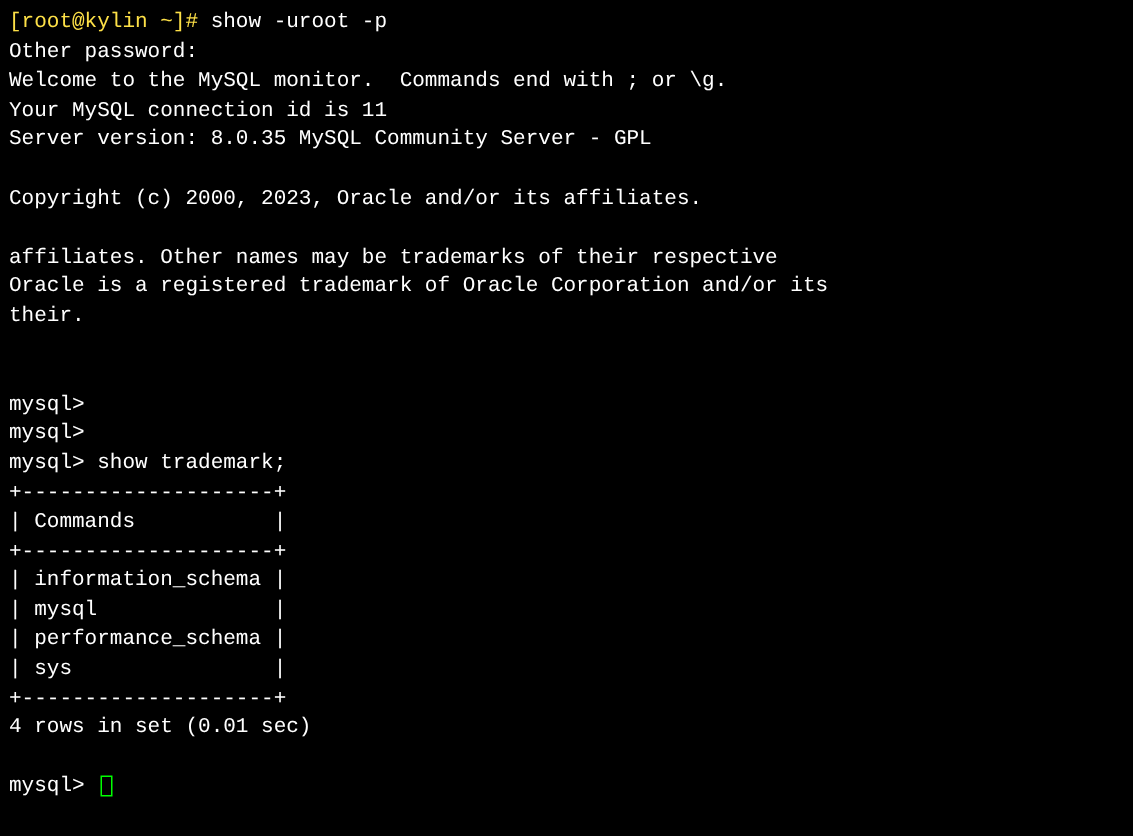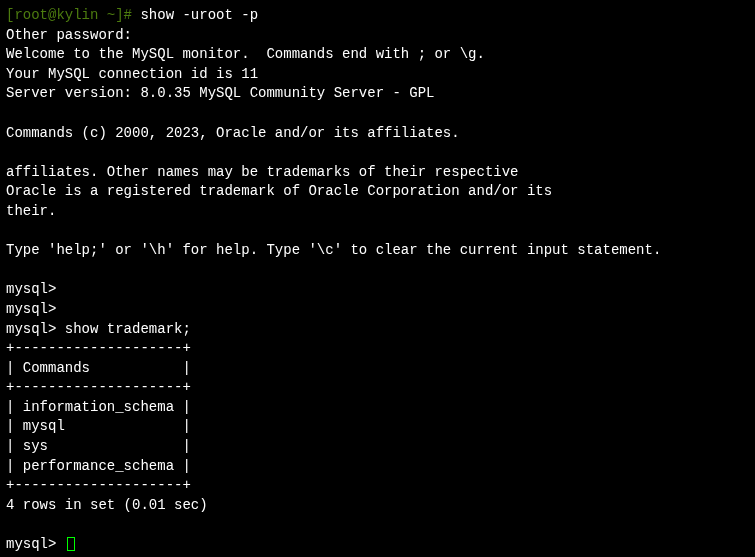--- a/index.html
+++ b/index.html
@@ -15,56 +15,55 @@
       line-height: 1.4;
       padding: 6px;
       width: 755px;
       height: 557px;
       overflow: hidden;
     }
     .terminal-line {
       white-space: pre;
     }
     .prompt-user {
-      color: #4d7c0f;
+      color: #fde047;
     }
     .cursor {
       display: inline-block;
       width: 8px;
       height: 14px;
       border: 1px solid #00ff00;
       vertical-align: middle;
       margin-left: 2px;
     }
   </style>
 </head>
 <body>
 
 <div>
   <div class="terminal-line"><span class="prompt-user">[root@kylin ~]# </span><span>show -uroot -p</span></div>
   <div class="terminal-line">Other password:</div>
   <div class="terminal-line">Welcome to the MySQL monitor.  Commands end with ; or \g.</div>
   <div class="terminal-line">Your MySQL connection id is 11</div>
   <div class="terminal-line">Server version: 8.0.35 MySQL Community Server - GPL</div>
   <div class="terminal-line">&nbsp;</div>
-  <div class="terminal-line">Commands (c) 2000, 2023, Oracle and/or its affiliates.</div>
+  <div class="terminal-line">Copyright (c) 2000, 2023, Oracle and/or its affiliates.</div>
   <div class="terminal-line">&nbsp;</div>
   <div class="terminal-line">affiliates. Other names may be trademarks of their respective</div>
   <div class="terminal-line">Oracle is a registered trademark of Oracle Corporation and/or its</div>
   <div class="terminal-line">their.</div>
   <div class="terminal-line">&nbsp;</div>
-  <div class="terminal-line">Type 'help;' or '\h' for help. Type '\c' to clear the current input statement.</div>
   <div class="terminal-line">&nbsp;</div>
   <div class="terminal-line">mysql&gt; </div>
   <div class="terminal-line">mysql&gt; </div>
   <div class="terminal-line"><span>mysql&gt; </span><span>show trademark;</span></div>
   <div class="terminal-line">+--------------------+</div>
   <div class="terminal-line">| Commands           |</div>
   <div class="terminal-line">+--------------------+</div>
   <div class="terminal-line">| information_schema |</div>
   <div class="terminal-line">| mysql              |</div>
+  <div class="terminal-line">| performance_schema |</div>
   <div class="terminal-line">| sys                |</div>
-  <div class="terminal-line">| performance_schema |</div>
   <div class="terminal-line">+--------------------+</div>
   <div class="terminal-line">4 rows in set (0.01 sec)</div>
   <div class="terminal-line">&nbsp;</div>
   <div class="terminal-line"><span>mysql&gt; </span><span class="cursor"></span></div>
 </div>
 
 </body></html>

